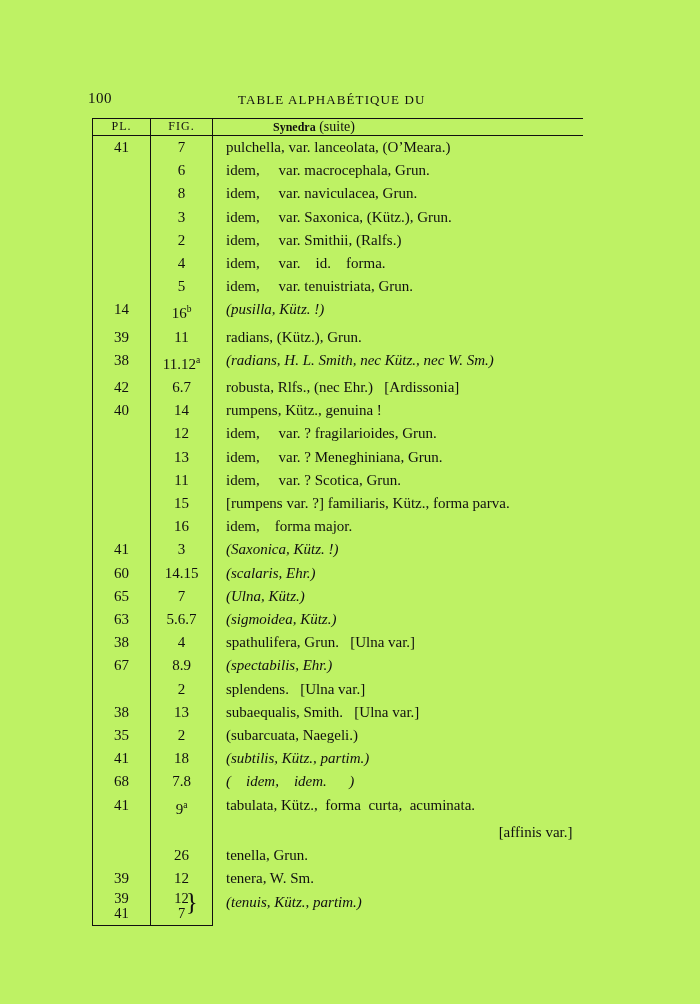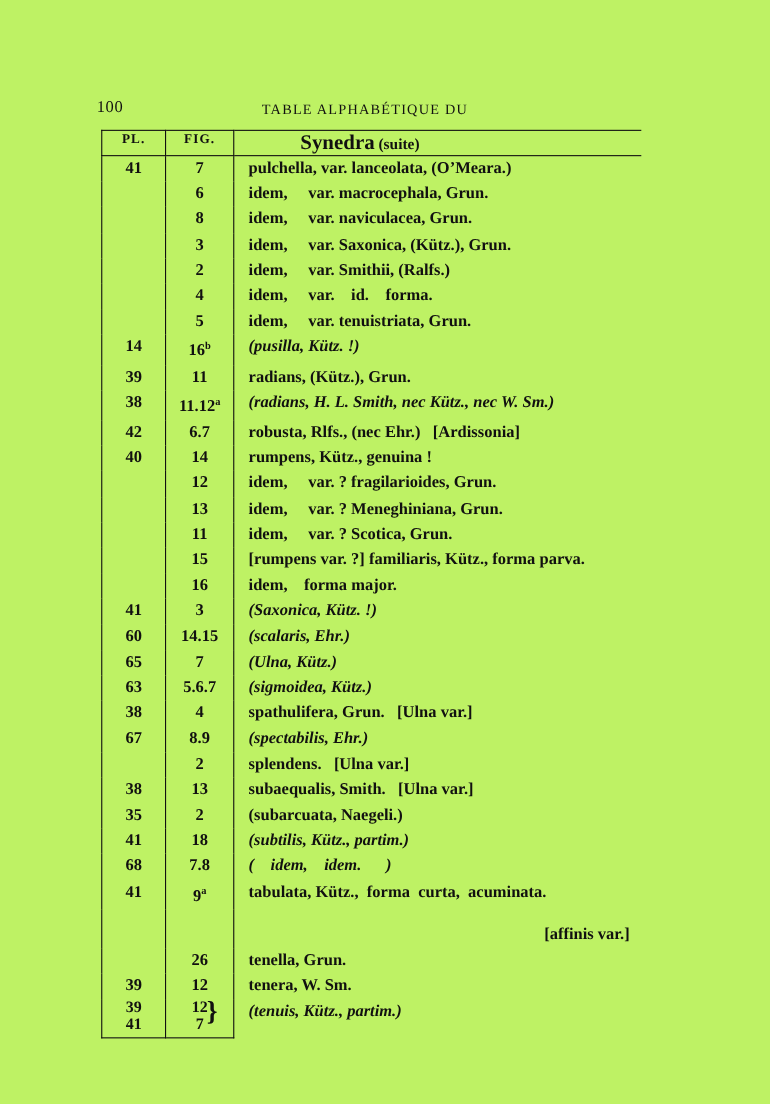--- a/index.html
+++ b/index.html
@@ -49,21 +49,20 @@
   .table-wrap {
     position: absolute;
     left: 92px;
     top: 118px;
     width: 490px;
   }
   table.alpha {
     border-collapse: collapse;
     width: 490px;
     table-layout: fixed;
-    font-weight: bold;
   }
   table.alpha td {
     padding: 0;
     vertical-align: top;
   }
   .col-pl { width: 58px; }
   .col-fig { width: 62px; }
   .col-name { width: 370px; }
 
   .rule-top { border-top: 1.6px solid #111010; }
@@ -77,21 +76,21 @@
     letter-spacing: 1px;
     padding: 4px 0 5px 0;
   }
   .hdr-title {
     text-align: left !important;
     padding-left: 60px !important;
     font-size: 15px;
     letter-spacing: 0 !important;
   }
   .hdr-title b {
-    font-size: 19px;
+    font-size: 12px;
   }
   .hdr-title .suite {
     font-size: 14px;
   }
 
   .body-row td {
     font-size: 15px;
     line-height: 23.2px;
     height: 23.2px;
   }
@@ -105,21 +104,20 @@
   }
   .cell-name {
     padding-left: 13px !important;
     white-space: pre;
   }
   .it { font-style: italic; }
   .right-cont {
     display: block;
     text-align: right;
     padding-right: 10px;
-    margin-top: 12px;
   }
   .brace-cell {
     position: relative;
     text-align: center;
   }
   .brace-stack {
     display: inline-block;
     position: relative;
     text-align: center;
     line-height: 15px;

